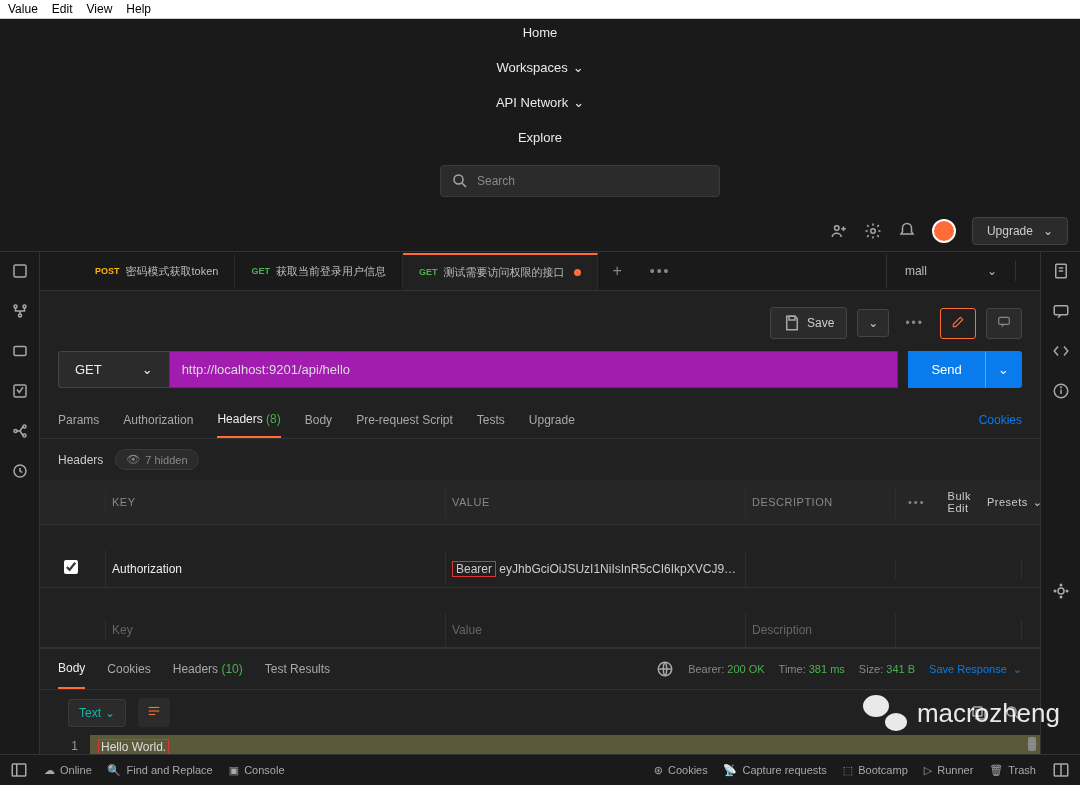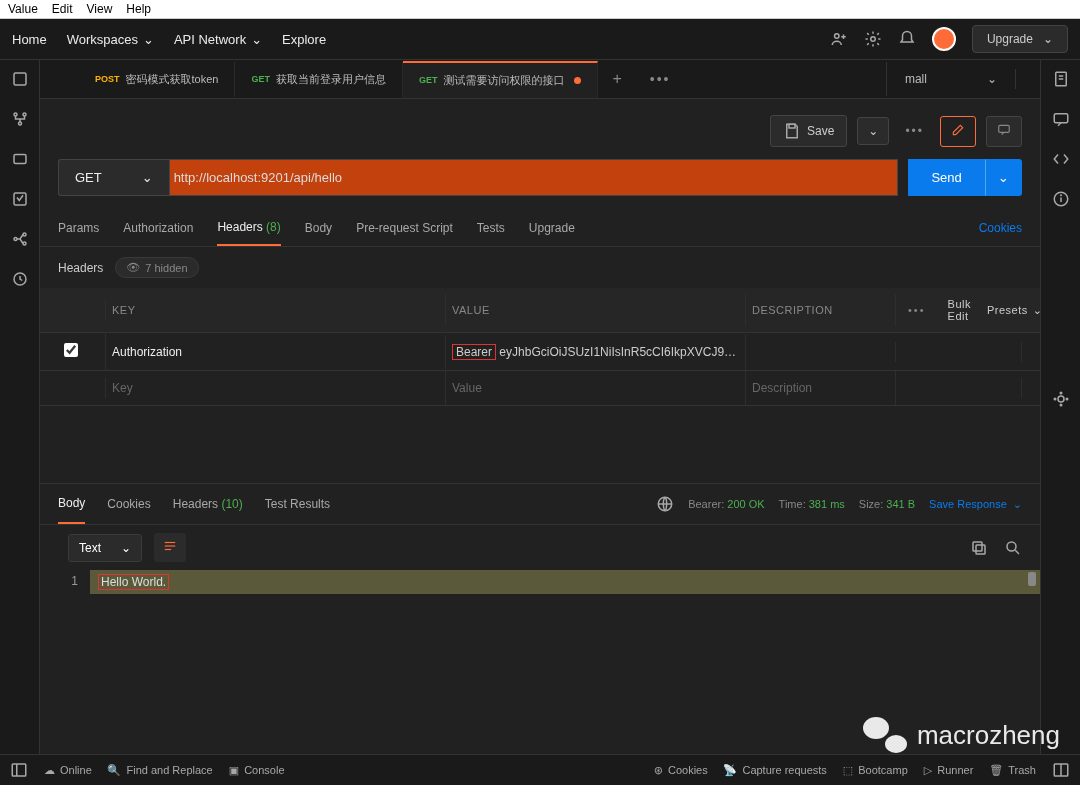--- a/index.html
+++ b/index.html
@@ -1,19 +1,19 @@
 <!DOCTYPE html>
 <html><head>
 <meta charset="utf-8">
 <style>
 * { margin: 0; padding: 0; box-sizing: border-box; font-family: -apple-system, BlinkMacSystemFont, 'Segoe UI', sans-serif; }
 body { background: #212121; color: #a8a8a8; font-size: 12px; width: 1080px; height: 785px; overflow: hidden; display: flex; flex-direction: column; }
 .menubar { background: #fff; color: #000; padding: 2px 8px; display: flex; gap: 14px; font-size: 12px; border-bottom: 1px solid #ccc; }
 .menubar span { cursor: default; }
-.topnav { background: #1a1a1a; display: flex; align-items: center; padding: 6px 12px; gap: 20px; border-bottom: 1px solid #333; }
+.topnav { background: #1a1a1a; display: flex; align-items: center; padding: 6px 12px; gap: 20px; border-bottom: 1px solid #333; flex-direction: column; }
 .topnav-item { color: #eaeaea; font-size: 13px; display: flex; align-items: center; gap: 5px; cursor: pointer; }
 .topnav .search-box { margin-left: 80px; background: #2b2b2b; border: 1px solid #3a3a3a; border-radius: 4px; padding: 6px 10px; width: 280px; display: flex; align-items: center; gap: 8px; color: #888; }
 .topnav-right { margin-left: auto; display: flex; align-items: center; gap: 16px; }
 .icon-btn { width: 18px; height: 18px; color: #a8a8a8; cursor: pointer; display: inline-flex; align-items: center; justify-content: center; }
 .avatar { width: 24px; height: 24px; border-radius: 50%; background: #ff6c37; border: 2px solid #fff; }
 .upgrade-btn { background: #2b2b2b; border: 1px solid #444; color: #ccc; padding: 6px 14px; border-radius: 4px; display: flex; align-items: center; gap: 10px; cursor: pointer; }
 .main { flex: 1; display: flex; overflow: hidden; }
 .sidebar-left { width: 40px; background: #1a1a1a; border-right: 1px solid #333; display: flex; flex-direction: column; align-items: center; padding-top: 10px; gap: 22px; }
 .sidebar-right { width: 40px; background: #1a1a1a; border-left: 1px solid #333; display: flex; flex-direction: column; align-items: center; padding-top: 10px; gap: 22px; }
 .content { flex: 1; display: flex; flex-direction: column; background: #212121; overflow: hidden; }
@@ -33,32 +33,32 @@
 .breadcrumb { color: #888; font-size: 13px; }
 .breadcrumb .current { color: #eee; }
 .breadcrumb-actions { margin-left: auto; display: flex; align-items: center; gap: 10px; }
 .save-btn { background: #2b2b2b; border: 1px solid #444; color: #ccc; padding: 6px 12px; border-radius: 3px; display: flex; align-items: center; gap: 6px; cursor: pointer; font-size: 12px; }
 .chev-btn { background: #2b2b2b; border: 1px solid #444; padding: 6px 10px; border-radius: 3px; color: #ccc; cursor: pointer; }
 .more-btn { color: #888; cursor: pointer; padding: 6px; letter-spacing: 2px; }
 .edit-btn { border: 1px solid #ff6c37; background: transparent; color: #ff6c37; padding: 6px 10px; border-radius: 3px; cursor: pointer; }
 .comment-btn { border: 1px solid #444; background: #2b2b2b; color: #888; padding: 6px 10px; border-radius: 3px; cursor: pointer; }
 .urlbar { display: flex; padding: 0 18px 14px; gap: 0; }
 .method-select { background: #2b2b2b; border: 1px solid #444; border-right: none; color: #eee; padding: 10px 16px; border-radius: 3px 0 0 3px; display: flex; align-items: center; gap: 40px; cursor: pointer; font-size: 13px; }
-.url-input { flex: 1; background: #c2410c; border: 1px solid #444; color: #ddd; padding: 10px 4px; font-size: 13px; }
+.url-input { flex: 1; background: #a21caf; border: 1px solid #444; color: #ddd; padding: 10px 12px; font-size: 13px; }
 .send-btn { background: #097bed; border: 1px solid #097bed; color: #fff; padding: 10px 22px; font-size: 13px; font-weight: 500; cursor: pointer; border-radius: 0; margin-left: 10px; }
 .send-chev { background: #097bed; border: 1px solid #097bed; border-left: 1px solid rgba(255,255,255,0.3); color: #fff; padding: 10px 12px; border-radius: 0 3px 3px 0; cursor: pointer; }
 .subtabs { display: flex; align-items: center; padding: 0 18px; gap: 24px; border-bottom: 1px solid #333; }
 .subtab { padding: 10px 0; color: #a8a8a8; font-size: 12px; cursor: pointer; }
 .subtab.active { color: #eee; border-bottom: 2px solid #ff6c37; }
 .subtab .count { color: #4caf50; }
 .cookies-link { margin-left: auto; color: #097bed; cursor: pointer; }
 .headers-bar { display: flex; align-items: center; padding: 10px 18px; gap: 12px; }
 .headers-bar .label { color: #ccc; }
 .hidden-toggle { background: #2b2b2b; border: 1px solid #3a3a3a; border-radius: 12px; padding: 3px 10px; color: #888; font-size: 11px; display: flex; align-items: center; gap: 5px; cursor: pointer; }
-.headers-table { display: flex; flex-direction: column; }
+.headers-table { display: flex; flex-direction: column; gap: 25px; }
 .headers-head, .headers-row { display: grid; grid-template-columns: 48px 340px 300px 150px auto; align-items: center; border-bottom: 1px solid #333; padding: 0 18px; }
 .headers-head { background: #262626; color: #888; font-size: 11px; letter-spacing: 0.5px; }
 .headers-head .cell, .headers-row .cell { padding: 10px 6px; border-right: 1px solid #2e2e2e; overflow: hidden; text-overflow: ellipsis; white-space: nowrap; }
 .headers-head .actions { display: flex; gap: 16px; padding: 10px 6px; align-items: center; }
 .headers-row .cell input[type=checkbox] { width: 14px; height: 14px; accent-color: #fff; }
 .headers-row .cell.key { color: #eee; }
 .headers-row .cell.val { color: #ccc; }
 .headers-row.placeholder .cell { color: #666; }
 .bearer-box { border: 1.5px solid #d33; padding: 0 3px; display: inline-block; color: #ccc; }
 .response-area { margin-top: auto; border-top: 1px solid #333; display: flex; flex-direction: column; }
@@ -66,32 +66,32 @@
 .resp-tab { padding: 12px 0; color: #a8a8a8; font-size: 12px; cursor: pointer; }
 .resp-tab.active { color: #eee; border-bottom: 2px solid #ff6c37; }
 .resp-tab .count { color: #4caf50; }
 .resp-meta { margin-left: auto; display: flex; align-items: center; gap: 14px; color: #888; font-size: 11px; }
 .resp-meta .ok { color: #4caf50; }
 .save-resp { color: #097bed; cursor: pointer; display: flex; align-items: center; gap: 6px; }
 .view-bar { display: flex; align-items: center; padding: 8px 18px; gap: 2px; }
 .view-seg { display: flex; background: #2b2b2b; border-radius: 3px; }
 .view-seg .seg { padding: 7px 14px; color: #999; cursor: pointer; font-size: 12px; }
 .view-seg .seg.active { background: #3a3a3a; color: #eee; border-radius: 3px; }
-.format-select { margin-left: 10px; background: #2b2b2b; border: 1px solid #3a3a3a; color: #ffffff; padding: 6px 10px; border-radius: 3px; display: flex; align-items: center; gap: 20px; cursor: pointer; font-size: 12px; }
+.format-select { margin-left: 10px; background: #2b2b2b; border: 1px solid #3a3a3a; color: #14b8a6; padding: 6px 10px; border-radius: 3px; display: flex; align-items: center; gap: 4px; cursor: pointer; font-size: 12px; }
 .wrap-btn { margin-left: 10px; background: #2b2b2b; border-radius: 3px; padding: 6px 9px; color: #ff6c37; cursor: pointer; }
 .view-right { margin-left: auto; display: flex; gap: 16px; }
 .code-area { background: #5a5a3b; padding: 0; font-family: 'Courier New', monospace; font-size: 12px; display: flex; }
 .code-gutter { width: 50px; text-align: right; padding: 4px 12px; color: #999; background: #212121; }
 .code-line { padding: 4px 8px; color: #ddd; flex: 1; position: relative; }
 .hello-box { border: 1.5px solid #d33; padding: 0 2px; display: inline-block; }
 .code-scroll { position: absolute; right: 4px; top: 2px; width: 8px; height: 14px; background: #888; border-radius: 2px; }
 .footer { background: #1a1a1a; border-top: 1px solid #333; padding: 6px 10px; display: flex; align-items: center; gap: 16px; font-size: 11px; color: #a8a8a8; }
 .footer .item { display: flex; align-items: center; gap: 5px; cursor: pointer; }
 .footer-right { margin-left: auto; display: flex; gap: 16px; }
-.watermark { position: absolute; right: 20px; bottom: 32px; display: flex; align-items: center; gap: 10px; color: #fff; font-size: 26px; opacity: 0.9; pointer-events: none; }
+.watermark { position: absolute; right: 20px; bottom: 54px; display: flex; align-items: center; gap: 10px; color: #fff; font-size: 26px; opacity: 0.9; pointer-events: none; }
 .watermark .wechat { width: 44px; height: 36px; position: relative; }
 .watermark .wechat::before { content: ''; position: absolute; width: 26px; height: 22px; background: #fff; border-radius: 50%; left: 0; top: 0; }
 .watermark .wechat::after { content: ''; position: absolute; width: 22px; height: 18px; background: #fff; border-radius: 50%; right: 0; bottom: 0; }
 svg { width: 100%; height: 100%; }
 </style>
 </head>
 <body>
 
 <div class="menubar">
   <span>Value</span>
@@ -104,20 +104,29 @@
   <div class="topnav-item">Home</div>
   <div class="topnav-item">
       <span>Workspaces</span>
       <span>⌄</span>
     </div>
   <div class="topnav-item">
       <span>API Network</span>
       <span>⌄</span>
     </div>
   <div class="topnav-item">Explore</div>
+  <div class="search-box">
+    <span class="icon-btn">
+        <svg viewBox="0 0 24 24" fill="none" stroke="currentColor" stroke-width="2">
+          <circle cx="10" cy="10" r="6"></circle>
+          <line x1="15" y1="15" x2="20" y2="20"></line>
+        </svg>
+      </span>
+    <span>Search</span>
+  </div>
   <div class="topnav-right">
     <span class="icon-btn">
         <svg viewBox="0 0 24 24" fill="none" stroke="currentColor" stroke-width="2">
           <circle cx="9" cy="8" r="3"></circle>
           <path d="M3 20c0-3 3-5 6-5s6 2 6 5"></path>
           <line x1="18" y1="6" x2="18" y2="12"></line>
           <line x1="15" y1="9" x2="21" y2="9"></line>
         </svg>
       </span>
     <span class="icon-btn">

